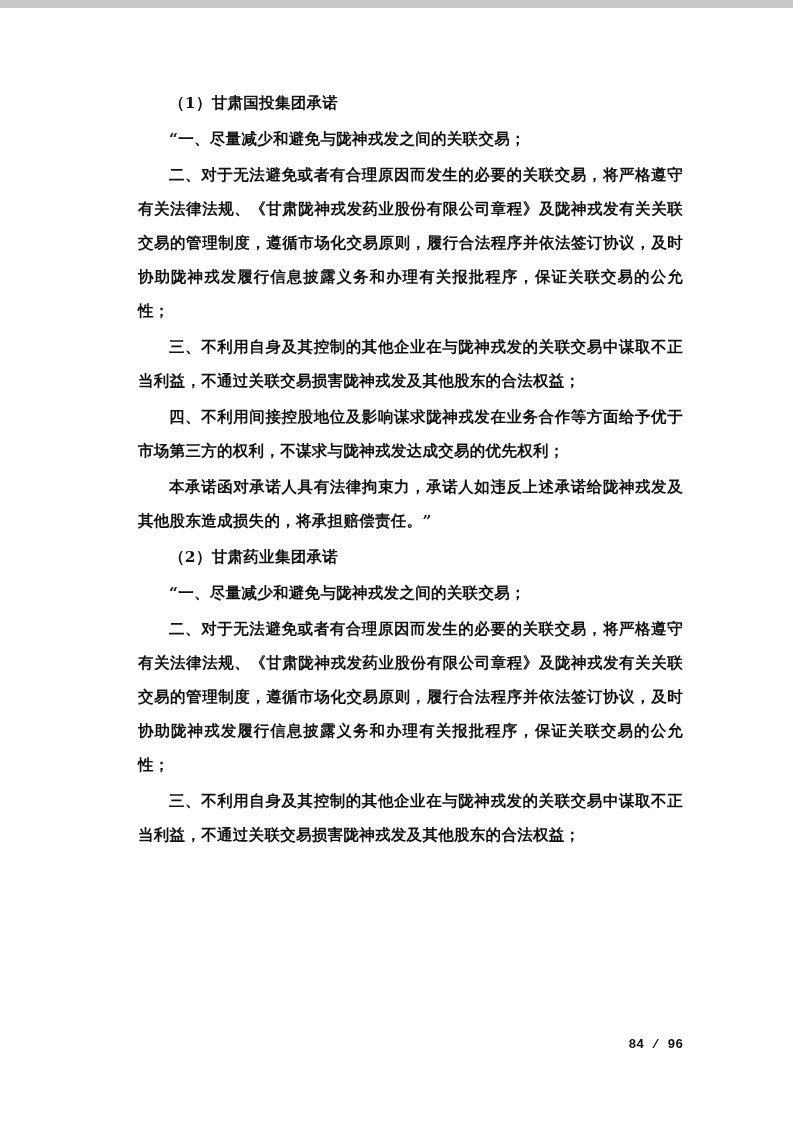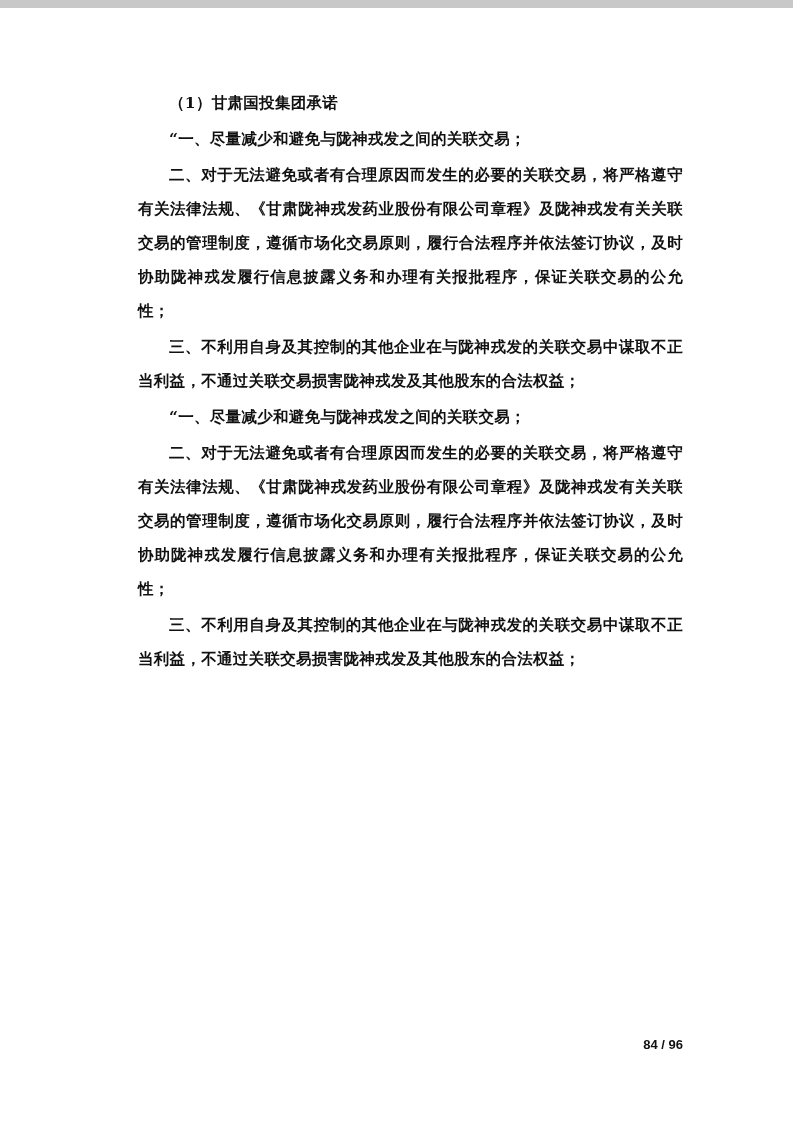--- a/index.html
+++ b/index.html
@@ -36,33 +36,36 @@
     margin: 0 0 2px 0;
     letter-spacing: 0.3px;
   }
   .indent {
     text-indent: 2em;
   }
   .page-number {
     position: absolute;
     right: 110px;
     bottom: 78px;
-    font-family: Liberation Sans, sans-serif;
+    font-family: Liberation Mono, monospace;
     font-size: 13px;
     font-weight: bold;
     color: #111111;
   }
 </style>
 </head>
 <body>
 
 <div class="page">
   <div class="content">
     <p class="para indent">（1）甘肃国投集团承诺</p>
     <p class="para indent">“一、尽量减少和避免与陇神戎发之间的关联交易；</p>
     <p class="para indent">二、对于无法避免或者有合理原因而发生的必要的关联交易，将严格遵守有关法律法规、《甘肃陇神戎发药业股份有限公司章程》及陇神戎发有关关联交易的管理制度，遵循市场化交易原则，履行合法程序并依法签订协议，及时协助陇神戎发履行信息披露义务和办理有关报批程序，保证关联交易的公允性；</p>
     <p class="para indent">三、不利用自身及其控制的其他企业在与陇神戎发的关联交易中谋取不正当利益，不通过关联交易损害陇神戎发及其他股东的合法权益；</p>
+    <p class="para indent">四、不利用间接控股地位及影响谋求陇神戎发在业务合作等方面给予优于市场第三方的权利，不谋求与陇神戎发达成交易的优先权利；</p>
+    <p class="para indent">本承诺函对承诺人具有法律拘束力，承诺人如违反上述承诺给陇神戎发及其他股东造成损失的，将承担赔偿责任。”</p>
+    <p class="para indent">（2）甘肃药业集团承诺</p>
     <p class="para indent">“一、尽量减少和避免与陇神戎发之间的关联交易；</p>
     <p class="para indent">二、对于无法避免或者有合理原因而发生的必要的关联交易，将严格遵守有关法律法规、《甘肃陇神戎发药业股份有限公司章程》及陇神戎发有关关联交易的管理制度，遵循市场化交易原则，履行合法程序并依法签订协议，及时协助陇神戎发履行信息披露义务和办理有关报批程序，保证关联交易的公允性；</p>
     <p class="para indent">三、不利用自身及其控制的其他企业在与陇神戎发的关联交易中谋取不正当利益，不通过关联交易损害陇神戎发及其他股东的合法权益；</p>
   </div>
   <div class="page-number">84 / 96</div>
 </div>
 
 </body></html>

